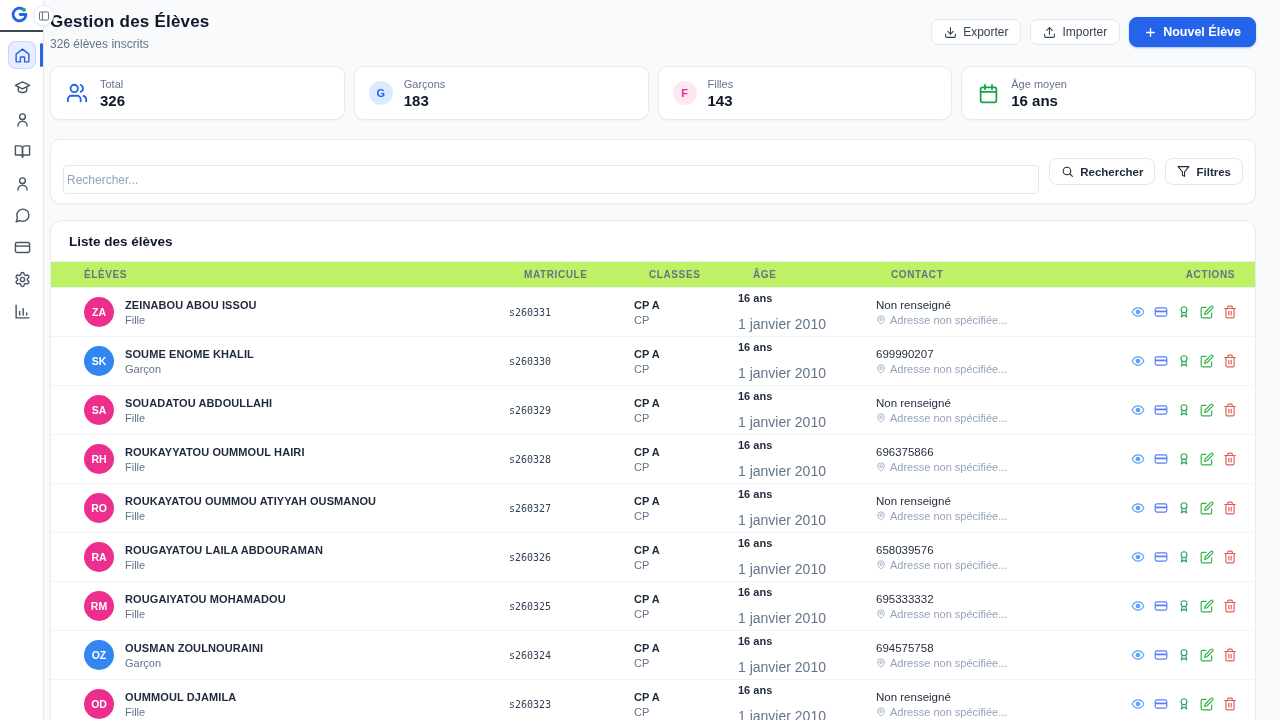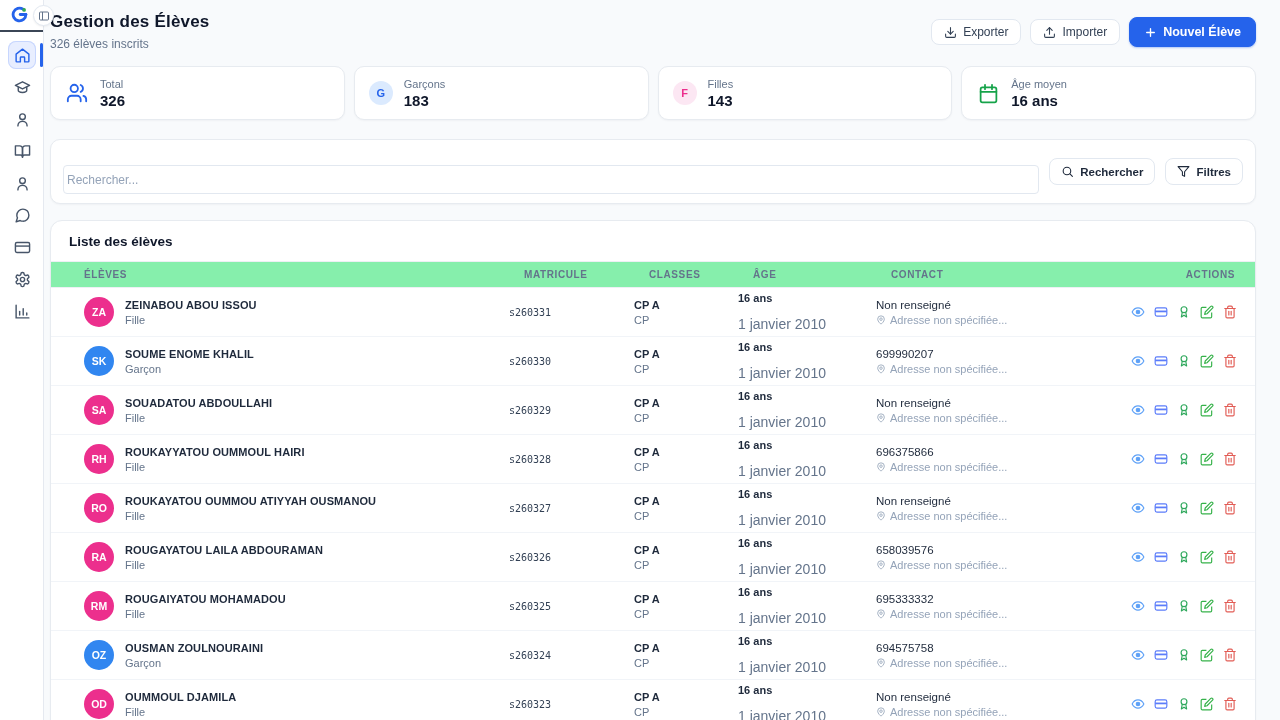--- a/index.html
+++ b/index.html
@@ -61,21 +61,21 @@
     font-family:"Liberation Sans", sans-serif;margin-top:16px; }
   .search-input::placeholder { color:#94a3b8; }
   .btn.small { padding:6px 11px; font-weight:bold; font-size:11.5px; color:#1e293b; }
 
   
   .table-card { margin-top:16px; background:#fff; border:1px solid #e7ebf0; border-radius:12px;
     box-shadow:0 1px 2px rgba(15,23,42,.04); padding-top:13px; height:600px; overflow:hidden; }
   .table-title { font-size:13.5px; font-weight:bold; color:#0f172a; padding:0 18px 12px 18px; }
   .grid-row { display:grid; grid-template-columns:440px 125px 104px 138px 1fr 150px;
     align-items:center; padding:0 18px; }
-  .thead { background:#86efac; border-top:1px solid #edf0f4; border-bottom:1px solid #edf0f4;
+  .thead { background:#bef264; border-top:1px solid #edf0f4; border-bottom:1px solid #edf0f4;
     height:27px; }
   .th { font-size:10px; font-weight:bold; color:#64748b; letter-spacing:.6px; padding-left:15px; }
   .th.right { text-align:right; padding-left:0; padding-right:2px; }
   .trow { height:49px; border-bottom:1px solid #f1f4f8; }
   .cell-student { display:flex; align-items:center; gap:11px; padding-left:15px; }
   .avatar { width:30px; height:30px; border-radius:50%; color:#fff; font-size:10.5px;
     font-weight:bold; display:flex; align-items:center; justify-content:center; flex:0 0 30px; }
   .avatar.pink { background:#ec2f8d; }
   .avatar.blue { background:#3186f0; }
   .s-name { font-size:11px; font-weight:bold; color:#1e293b; letter-spacing:.1px; }

